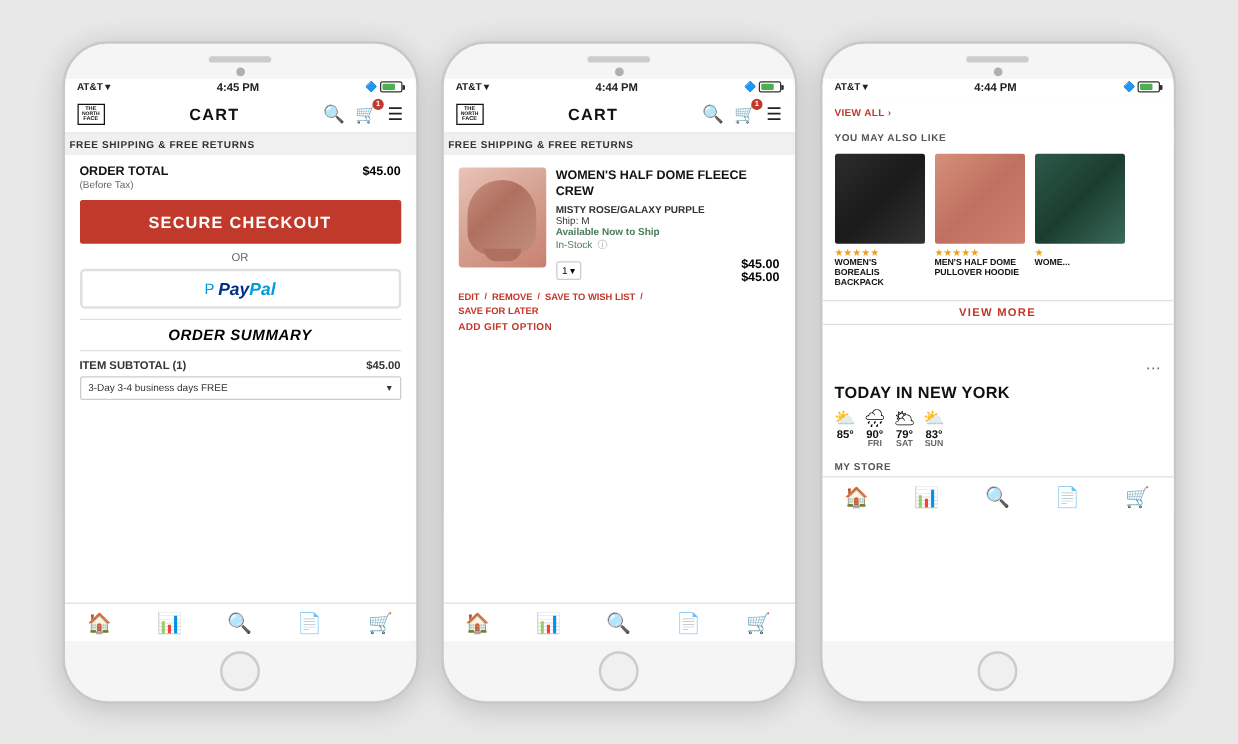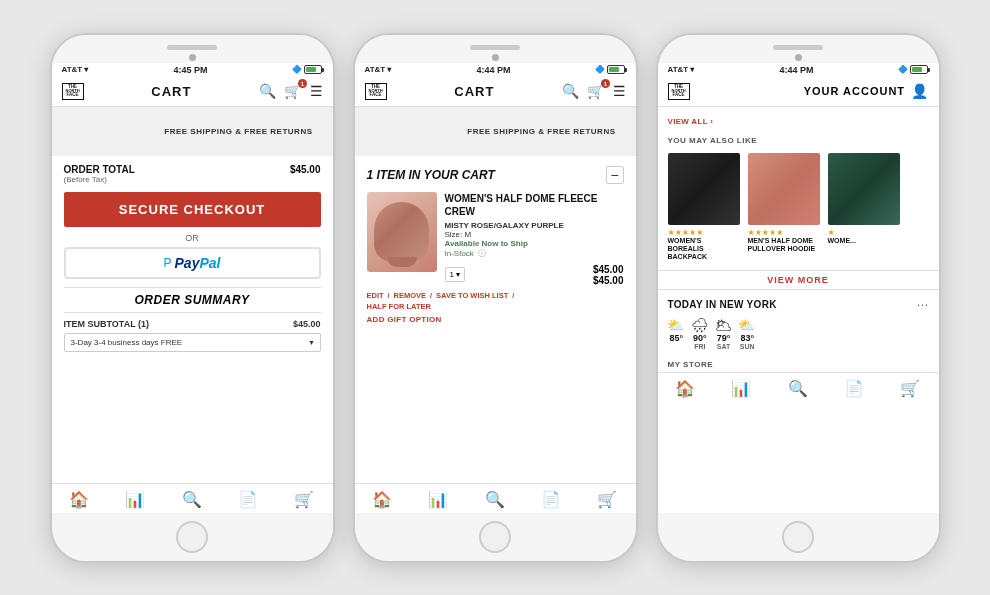--- a/index.html
+++ b/index.html
@@ -110,24 +110,24 @@
       background: #c0392b;
       color: white;
       font-size: 6px;
       width: 9px; height: 9px;
       border-radius: 50%;
       display: flex; align-items: center; justify-content: center;
       font-weight: 700;
     }
     .free-ship-banner {
       background: #f0f0f0;
-      text-align: right;
+      text-align: left;
       font-size: 8px;
       font-weight: 700;
-      padding: 20px;
+      padding: 4px;
       letter-spacing: 0.5px;
       color: #333;
       flex-shrink: 0;
     }
     .cart-summary-content {
       padding: 8px 12px;
       flex: 1;
       overflow: hidden;
       font-size: 10px;
     }
@@ -378,21 +378,21 @@
       border-bottom: 1px solid #e0e0e0;
       margin: 3px 0;
     }
     .weather-section { padding: 5px 10px; }
     .weather-header {
       display: flex;
       justify-content: space-between;
       align-items: center;
       margin-bottom: 5px;
     }
-    .weather-title { font-size: 10px; font-weight: 800; letter-spacing: 0.3px; color: #111; }
+    .weather-title { font-size: 13px; font-weight: 800; letter-spacing: 0.3px; color: #111; margin-top: 38px; }
     .weather-more { font-size: 12px; color: #666; }
     .weather-days {
       display: flex;
       gap: 6px;
     }
     .weather-day { text-align: center; }
     .weather-icon { font-size: 14px; }
     .weather-temp { font-size: 9px; font-weight: 700; color: #111; }
     .weather-day-label { font-size: 7px; color: #666; font-weight: 600; }
     .my-store-section {
@@ -518,32 +518,28 @@
         </div>
         <div class="nav-title">CART</div>
         <div class="nav-icons">
           <span class="nav-icon">🔍</span>
           <span class="nav-icon" style="position:relative;">🛒<span class="badge">1</span></span>
           <span class="nav-icon">☰</span>
         </div>
       </div>
       <div class="free-ship-banner">FREE SHIPPING &amp; FREE RETURNS</div>
       <div class="cart-item-section">
-        <div class="cart-header-row">
-          <div class="cart-count-title">1 ITEM IN YOUR CART</div>
-          <div class="cart-minus-btn">−</div>
-        </div>
         <div class="cart-item-row">
           <div class="cart-item-img">
             <div class="cart-item-img-inner"></div>
           </div>
           <div class="cart-item-details">
             <div class="item-name">WOMEN'S HALF DOME FLEECE CREW</div>
             <div class="item-color">MISTY ROSE/GALAXY PURPLE</div>
-            <div class="item-size">Size: M</div>
+            <div class="item-size">Ship: M</div>
             <div class="item-avail">Available Now to Ship</div>
             <div class="item-stock">
               <span>In-Stock</span>
               <span class="info-icon">ⓘ</span>
             </div>
             <div class="item-price-row">
               <div class="qty-select">
                 <span>1</span>
                 <span>▾</span>
               </div>
@@ -556,21 +552,21 @@
         </div>
         <div class="item-actions">
           <span>EDIT</span>
           <span class="item-action-sep">/</span>
           <span>REMOVE</span>
           <span class="item-action-sep">/</span>
           <span>SAVE TO WISH LIST</span>
           <span class="item-action-sep">/</span>
         </div>
         <div class="item-actions" style="margin-top:2px;">
-          <span>HALF FOR LATER</span>
+          <span>SAVE FOR LATER</span>
         </div>
         <div class="add-gift-opt">ADD GIFT OPTION</div>
       </div>
       <div class="bottom-nav">
         <span class="bottom-nav-item">🏠</span>
         <span class="bottom-nav-item">📊</span>
         <span class="bottom-nav-item">🔍</span>
         <span class="bottom-nav-item">📄</span>
         <span class="bottom-nav-item active">🛒</span>
       </div>
@@ -593,31 +589,20 @@
       <div class="status-center">4:44 PM</div>
       <div class="status-right">
         <span>🔷</span>
         <div class="battery">
             <div class="battery-fill"></div>
           </div>
       </div>
     </div>
     <div class="screen">
 
-      <div class="account-nav-bar">
-        <div class="tnf-logo-box">
-          <span class="tnf-line1">THE</span>
-          <span class="tnf-line2">NORTH</span>
-          <span class="tnf-line3">FACE</span>
-        </div>
-        <div class="account-title-row">
-          <div class="account-title">YOUR ACCOUNT</div>
-          <span class="account-user-icon">👤</span>
-        </div>
-      </div>
 
       <div style="padding: 3px 10px;">
         <span class="view-more-link">VIEW ALL ›</span>
       </div>
 
       <div class="section-label">YOU MAY ALSO LIKE</div>
       <div class="products-scroll">
         <div class="product-card">
           <div class="product-img product-img-backpack"></div>
           <div class="stars">★★★★★</div>

